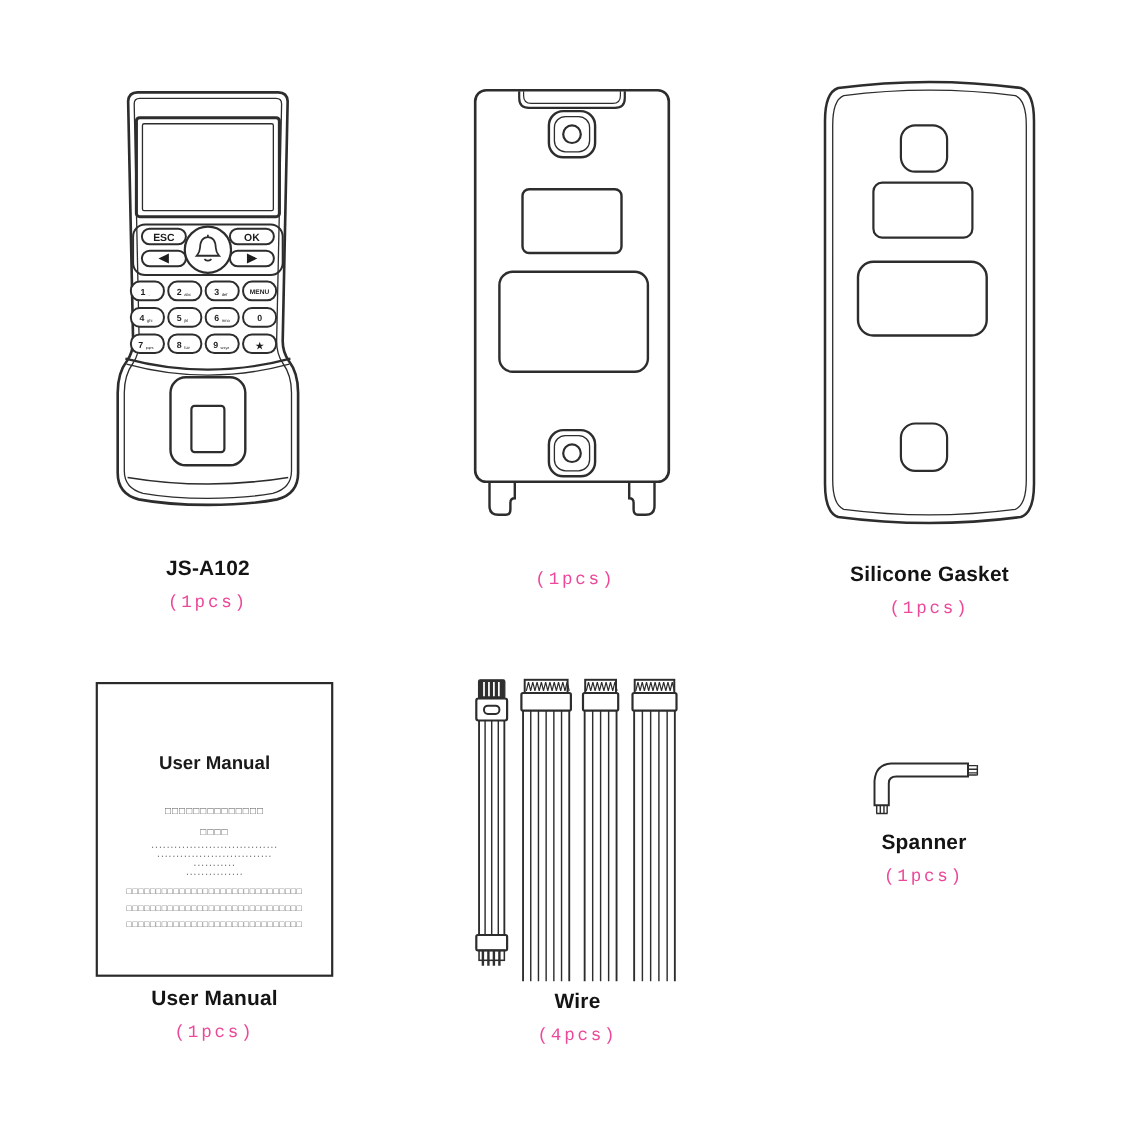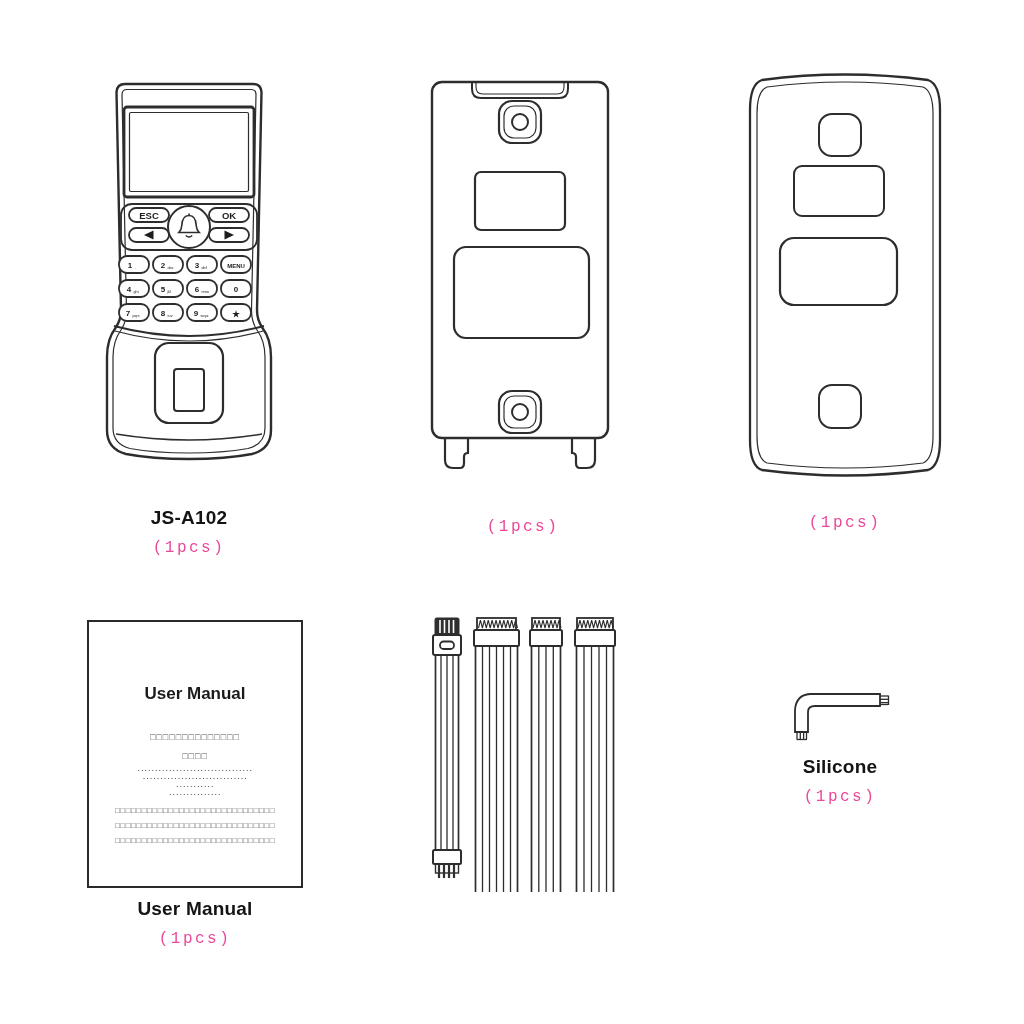--- a/index.html
+++ b/index.html
@@ -278,24 +278,29 @@
   </div>
 
   <div class="caption" style="left:95px; top:503px; width:188px;">
     <div class="name">JS-A102</div>
     <div class="qty">(1pcs)</div>
   </div>
   <div class="caption" style="left:415px; top:512px; width:216px;">
     <div class="qty">(1pcs)</div>
   </div>
   <div class="caption" style="left:735px; top:508px; width:220px;">
+    <div class="name">Silicone Gasket</div>
     <div class="qty">(1pcs)</div>
   </div>
   <div class="caption" style="left:80px; top:894px; width:230px;">
     <div class="name">User Manual</div>
     <div class="qty">(1pcs)</div>
   </div>
+  <div class="caption" style="left:430px; top:896px; width:190px;">
+    <div class="name">Wire</div>
+    <div class="qty">(4pcs)</div>
+  </div>
   <div class="caption" style="left:780px; top:752px; width:120px;">
-    <div class="name">Silicone</div>
+    <div class="name">Spanner</div>
     <div class="qty">(1pcs)</div>
   </div>
 
 </div>
 
 </body></html>

